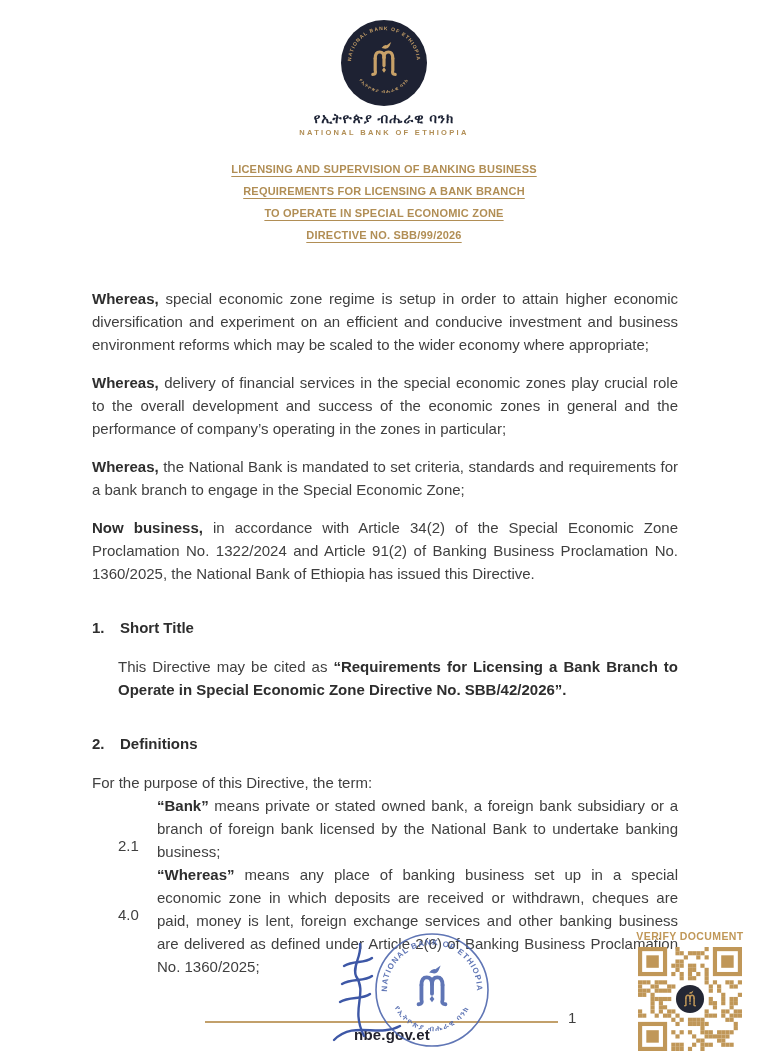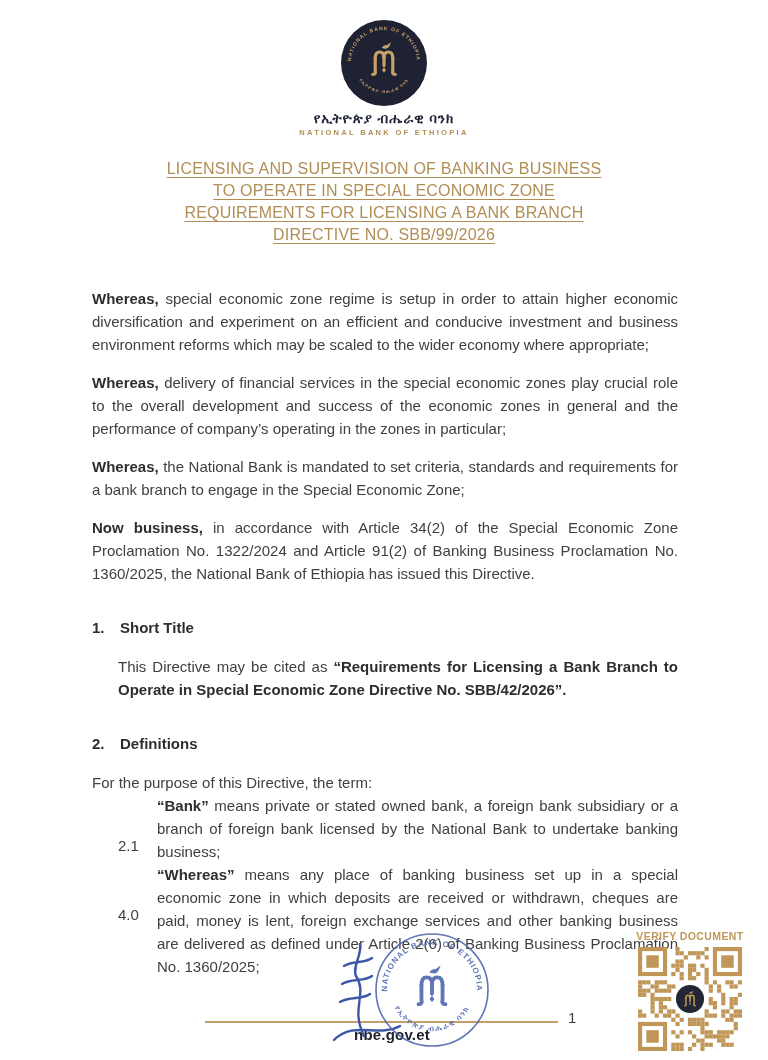--- a/index.html
+++ b/index.html
@@ -11,21 +11,21 @@
   }
   
   .header { text-align:center; padding-top:20px; }
   .logo { display:block; margin:0 auto; }
   .logo-arc { fill:#c8a168; font-size:5px; font-weight:bold; letter-spacing:1px; }
   .amharic-name { margin-top:5px; font-size:13.5px; font-weight:bold; color:#1d2335; letter-spacing:1px; }
   .latin-name { margin-top:1px; font-size:7.5px; font-weight:bold; color:#b18e55; letter-spacing:2.3px; }
   
   .doc-title { margin-top:21px; text-align:center; }
   .doc-title .t-line {
-    font-size:16px; font-weight:normal; color:#b18e55; line-height:22px;
+    font-size:11px; font-weight:bold; color:#b18e55; line-height:22px;
     text-decoration:underline; text-underline-offset:3px; text-decoration-thickness:1px;
     letter-spacing:0.2px;
   }
   
   .content { margin:41px 90px 0 92px; font-size:15px; line-height:23px; text-align:justify; }
   .para { margin:0 0 15px 0; }
   .para b, .sec-body b, .def-text b { color:#2e2e2e; }
   .sec-head { display:flex; margin:31px 0 16px 0; font-weight:bold; color:#2e2e2e; text-align:left; }
   .sec-head .sec-num { width:28px; flex:0 0 28px; }
   .sec-body { margin-left:26px; }
@@ -74,22 +74,22 @@
       <text class="logo-arc"><textPath href="#arcT" startOffset="50%" text-anchor="middle">NATIONAL BANK OF ETHIOPIA</textPath></text>
       <text class="logo-arc" style="font-size:4.6px"><textPath href="#arcB" startOffset="50%" text-anchor="middle">የኢትዮጵያ ብሔራዊ ባንክ</textPath></text>
       <use href="#emblem" x="23" y="20" width="40" height="40" color="#c8a168"></use>
     </svg>
     <div class="amharic-name">የኢትዮጵያ ብሔራዊ ባንክ</div>
     <div class="latin-name">NATIONAL BANK OF ETHIOPIA</div>
   </div>
 
   <div class="doc-title">
     <div class="t-line">LICENSING AND SUPERVISION OF BANKING BUSINESS</div>
+    <div class="t-line">REQUIREMENTS FOR LICENSING A BANK BRANCH</div>
     <div class="t-line">TO OPERATE IN SPECIAL ECONOMIC ZONE</div>
-    <div class="t-line">REQUIREMENTS FOR LICENSING A BANK BRANCH</div>
     <div class="t-line">DIRECTIVE NO. SBB/99/2026</div>
   </div>
 
   <div class="content">
     <p class="para"><b>Whereas,</b><span> special economic zone regime is setup in order to attain higher economic diversification and experiment on an efficient and conducive investment and business environment reforms which may be scaled to the wider economy where appropriate;</span></p>
     <p class="para"><b>Whereas,</b><span> delivery of financial services in the special economic zones play crucial role to the overall development and success of the economic zones in general and the performance of company’s operating in the zones in particular;</span></p>
     <p class="para"><b>Whereas,</b><span> the National Bank is mandated to set criteria, standards and requirements for a bank branch to engage in the Special Economic Zone;</span></p>
     <p class="para"><b>Now business,</b><span> in accordance with Article 34(2) of the Special Economic Zone Proclamation No. 1322/2024 and Article 91(2) of Banking Business Proclamation No. 1360/2025, the National Bank of Ethiopia has issued this Directive.</span></p>
 
     <div class="sec-head">

